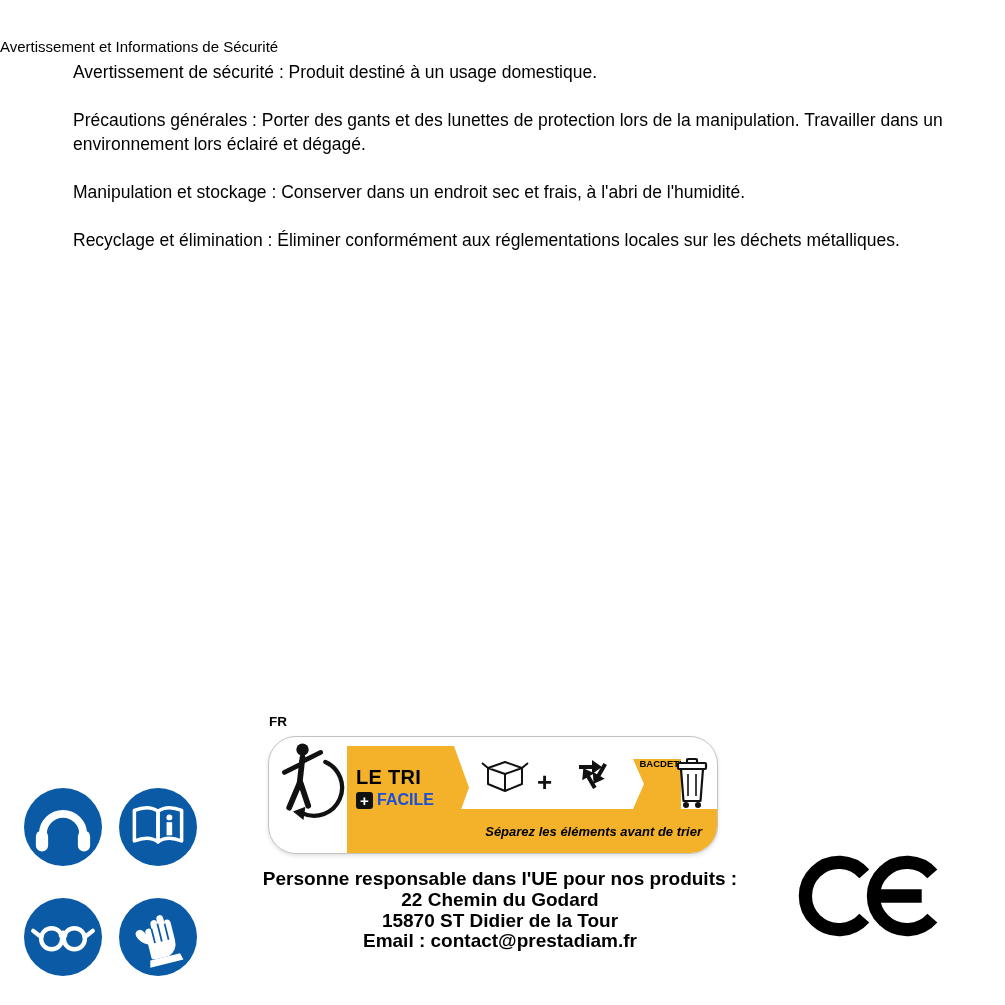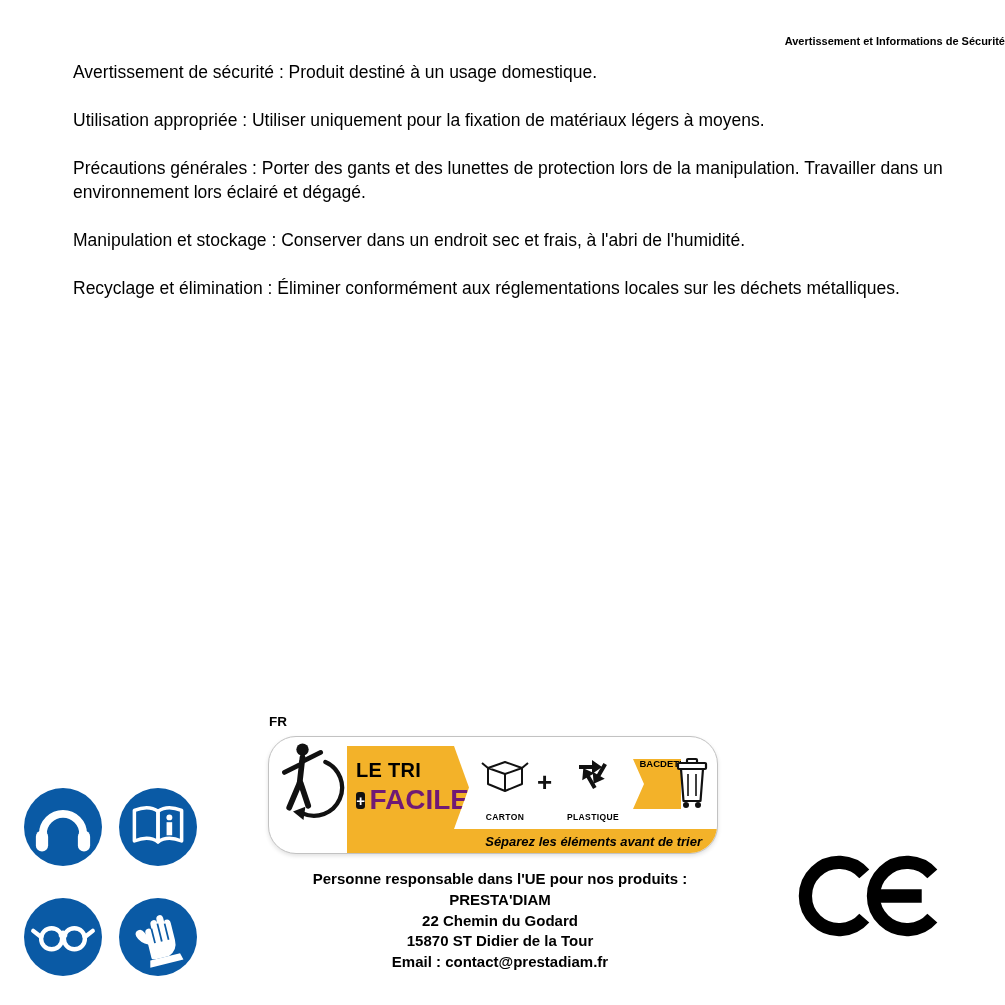--- a/index.html
+++ b/index.html
@@ -7,22 +7,22 @@
     --yellow:#f3b229;
     --ink:#111;
   }
   html,body{margin:0;padding:0;background:#fff;}
   body{
     width:1005px;height:1005px;position:relative;overflow:hidden;
     font-family:"Liberation Sans","DejaVu Sans",sans-serif;color:#000;
   }
   
   .title{
-    position:absolute;top:28px;left:0;right:0;text-align:right;
-    font-size:11px;font-weight:bold;
+    position:absolute;top:28px;left:0;right:0;text-align:left;
+    font-size:15px;font-weight:normal;
   }
   
   .content{
     position:absolute;left:73px;top:60px;width:897px;
     font-size:17.5px;line-height:24px;
   }
   .content p{margin:0 0 24px 0;}
   
   .picto-grid{
     position:absolute;left:24px;top:788px;
@@ -47,54 +47,53 @@
     clip-path:polygon(0 0,calc(100% - 15px) 0,100% 50%,calc(100% - 15px) 100%,0 100%);
     display:flex;flex-direction:column;justify-content:center;padding-left:9px;box-sizing:border-box;
   }
   .yblock .l1{font-size:20px;font-weight:800;letter-spacing:.3px;color:#000;}
   .yblock .l2{display:flex;align-items:center;gap:4px;margin-top:2px;}
   .plusbox{
     display:inline-flex;align-items:center;justify-content:center;
     width:17px;height:17px;background:#111;color:#fff;border-radius:3px;
     font-size:15px;font-weight:800;line-height:1;
   }
-  .yblock .l2 .w{font-size:28px;font-weight:800;color:#701a75;}
+  .yblock .l2 .w{font-size:16px;font-weight:800;color:#1d4ed8;}
   .grp{position:absolute;text-align:center;}
   .grp .lbl{font-size:8.5px;font-weight:bold;letter-spacing:.4px;margin-top:13px;}
   .grp-carton{left:207px;top:20px;width:58px;}
   .bigplus{position:absolute;left:268px;top:30px;font-size:26px;font-weight:bold;color:#111;}
   .grp-plastique{left:292px;top:20px;width:64px;}
   .bactag{
     position:absolute;left:364px;top:22px;width:48px;height:50px;background:var(--yellow);
     clip-path:polygon(0 0,100% 0,100% 100%,0 100%,11px 50%);
     display:flex;flex-direction:row;justify-content:center;padding-left:14px;box-sizing:border-box;
   }
   .bactag span{font-size:9.5px;font-weight:800;line-height:10.5px;color:#000;}
   .bin{position:absolute;left:405px;top:18px;width:36px;height:56px;}
   .strip{
-    position:absolute;left:78px;right:0;bottom:0;height:24px;background:var(--yellow);
+    position:absolute;left:78px;right:0;bottom:0;height:44px;background:var(--yellow);
     display:flex;align-items:center;justify-content:flex-end;padding-right:15px;box-sizing:border-box;
   }
   .strip span{font-size:13px;font-weight:bold;font-style:italic;color:#000;}
   
   .responsible{
     position:absolute;left:250px;top:869px;width:500px;text-align:center;
-    font-size:15px;font-weight:bold;line-height:20.8px;
+    font-size:19px;font-weight:bold;line-height:20.8px;
   }
   
   .ce{position:absolute;left:798px;top:846px;width:152px;height:100px;}
 </style>
 </head>
 <body>
 
 <h1 class="title">Avertissement et Informations de Sécurité</h1>
 
 <section class="content">
   <p>Avertissement de sécurité : Produit destiné à un usage domestique.</p>
-  <p>Utilisation appropriée : Utiliser uniquement pour la fixation de matériaux légers à moyens.</p>
   <p>Précautions générales : Porter des gants et des lunettes de protection lors de la manipulation. Travailler dans un environnement lors éclairé et dégagé.</p>
   <p>Manipulation et stockage : Conserver dans un endroit sec et frais, à l'abri de l'humidité.</p>
   <p>Recyclage et élimination : Éliminer conformément aux réglementations locales sur les déchets métalliques.</p>
 </section>
 
 <div class="picto-grid">
   <div class="picto">
     <svg viewBox="0 0 80 80">
       <path d="M17 48 a23 23 0 0 1 46 0" stroke="#fff" stroke-width="9" fill="none"></path>
       <rect x="9" y="44" width="14" height="24" rx="7" fill="#fff"></rect>
@@ -206,21 +205,20 @@
     <circle cx="24" cy="48" r="3" fill="#111"></circle>
   </svg>
 
   <div class="strip">
     <span>Séparez les éléments avant de trier</span>
   </div>
 </div>
 
 <div class="responsible">
   <div>Personne responsable dans l'UE pour nos produits :</div>
-  <div>PRESTA'DIAM</div>
   <div>22 Chemin du Godard</div>
   <div>15870 ST Didier de la Tour</div>
   <div>Email : contact@prestadiam.fr</div>
 </div>
 
 <svg class="ce" viewBox="0 0 172 110">
   <g stroke="#000" stroke-width="15" fill="none">
     <path d="M75 30 A38 38 0 1 0 75 80"></path>
     <path d="M152 30 A38 38 0 1 0 152 80"></path>
     <path d="M90 55 H140"></path>

